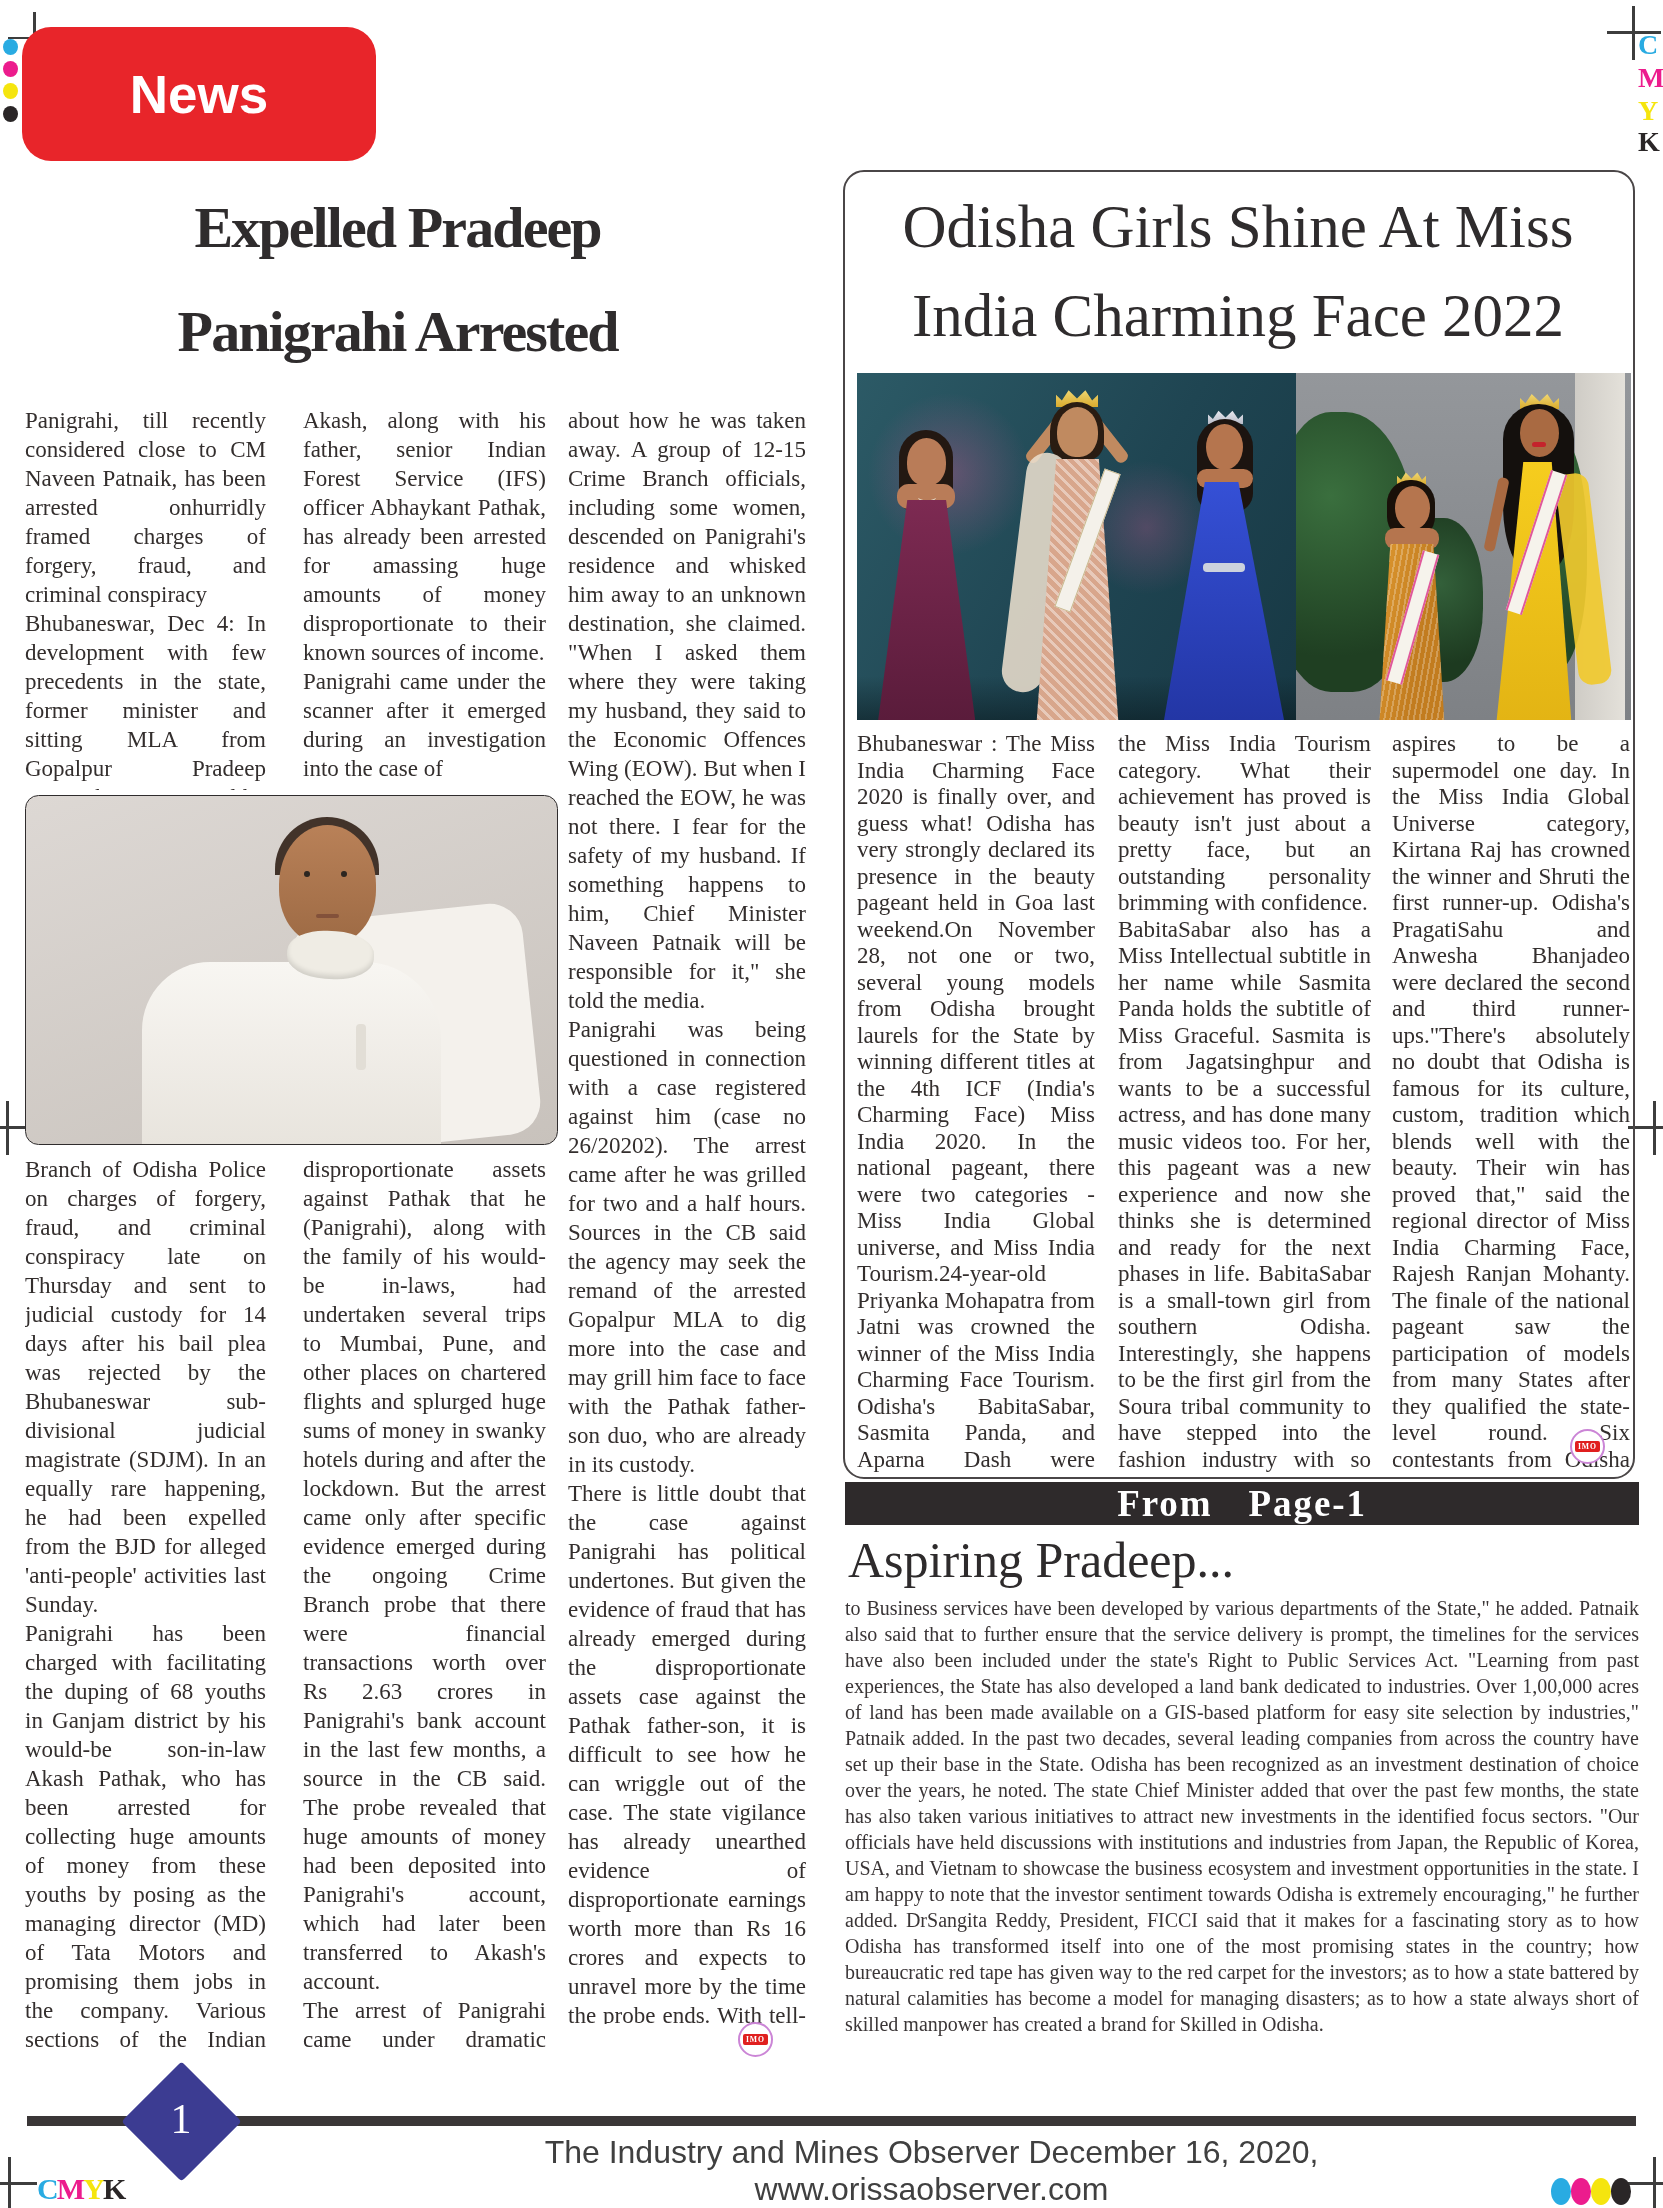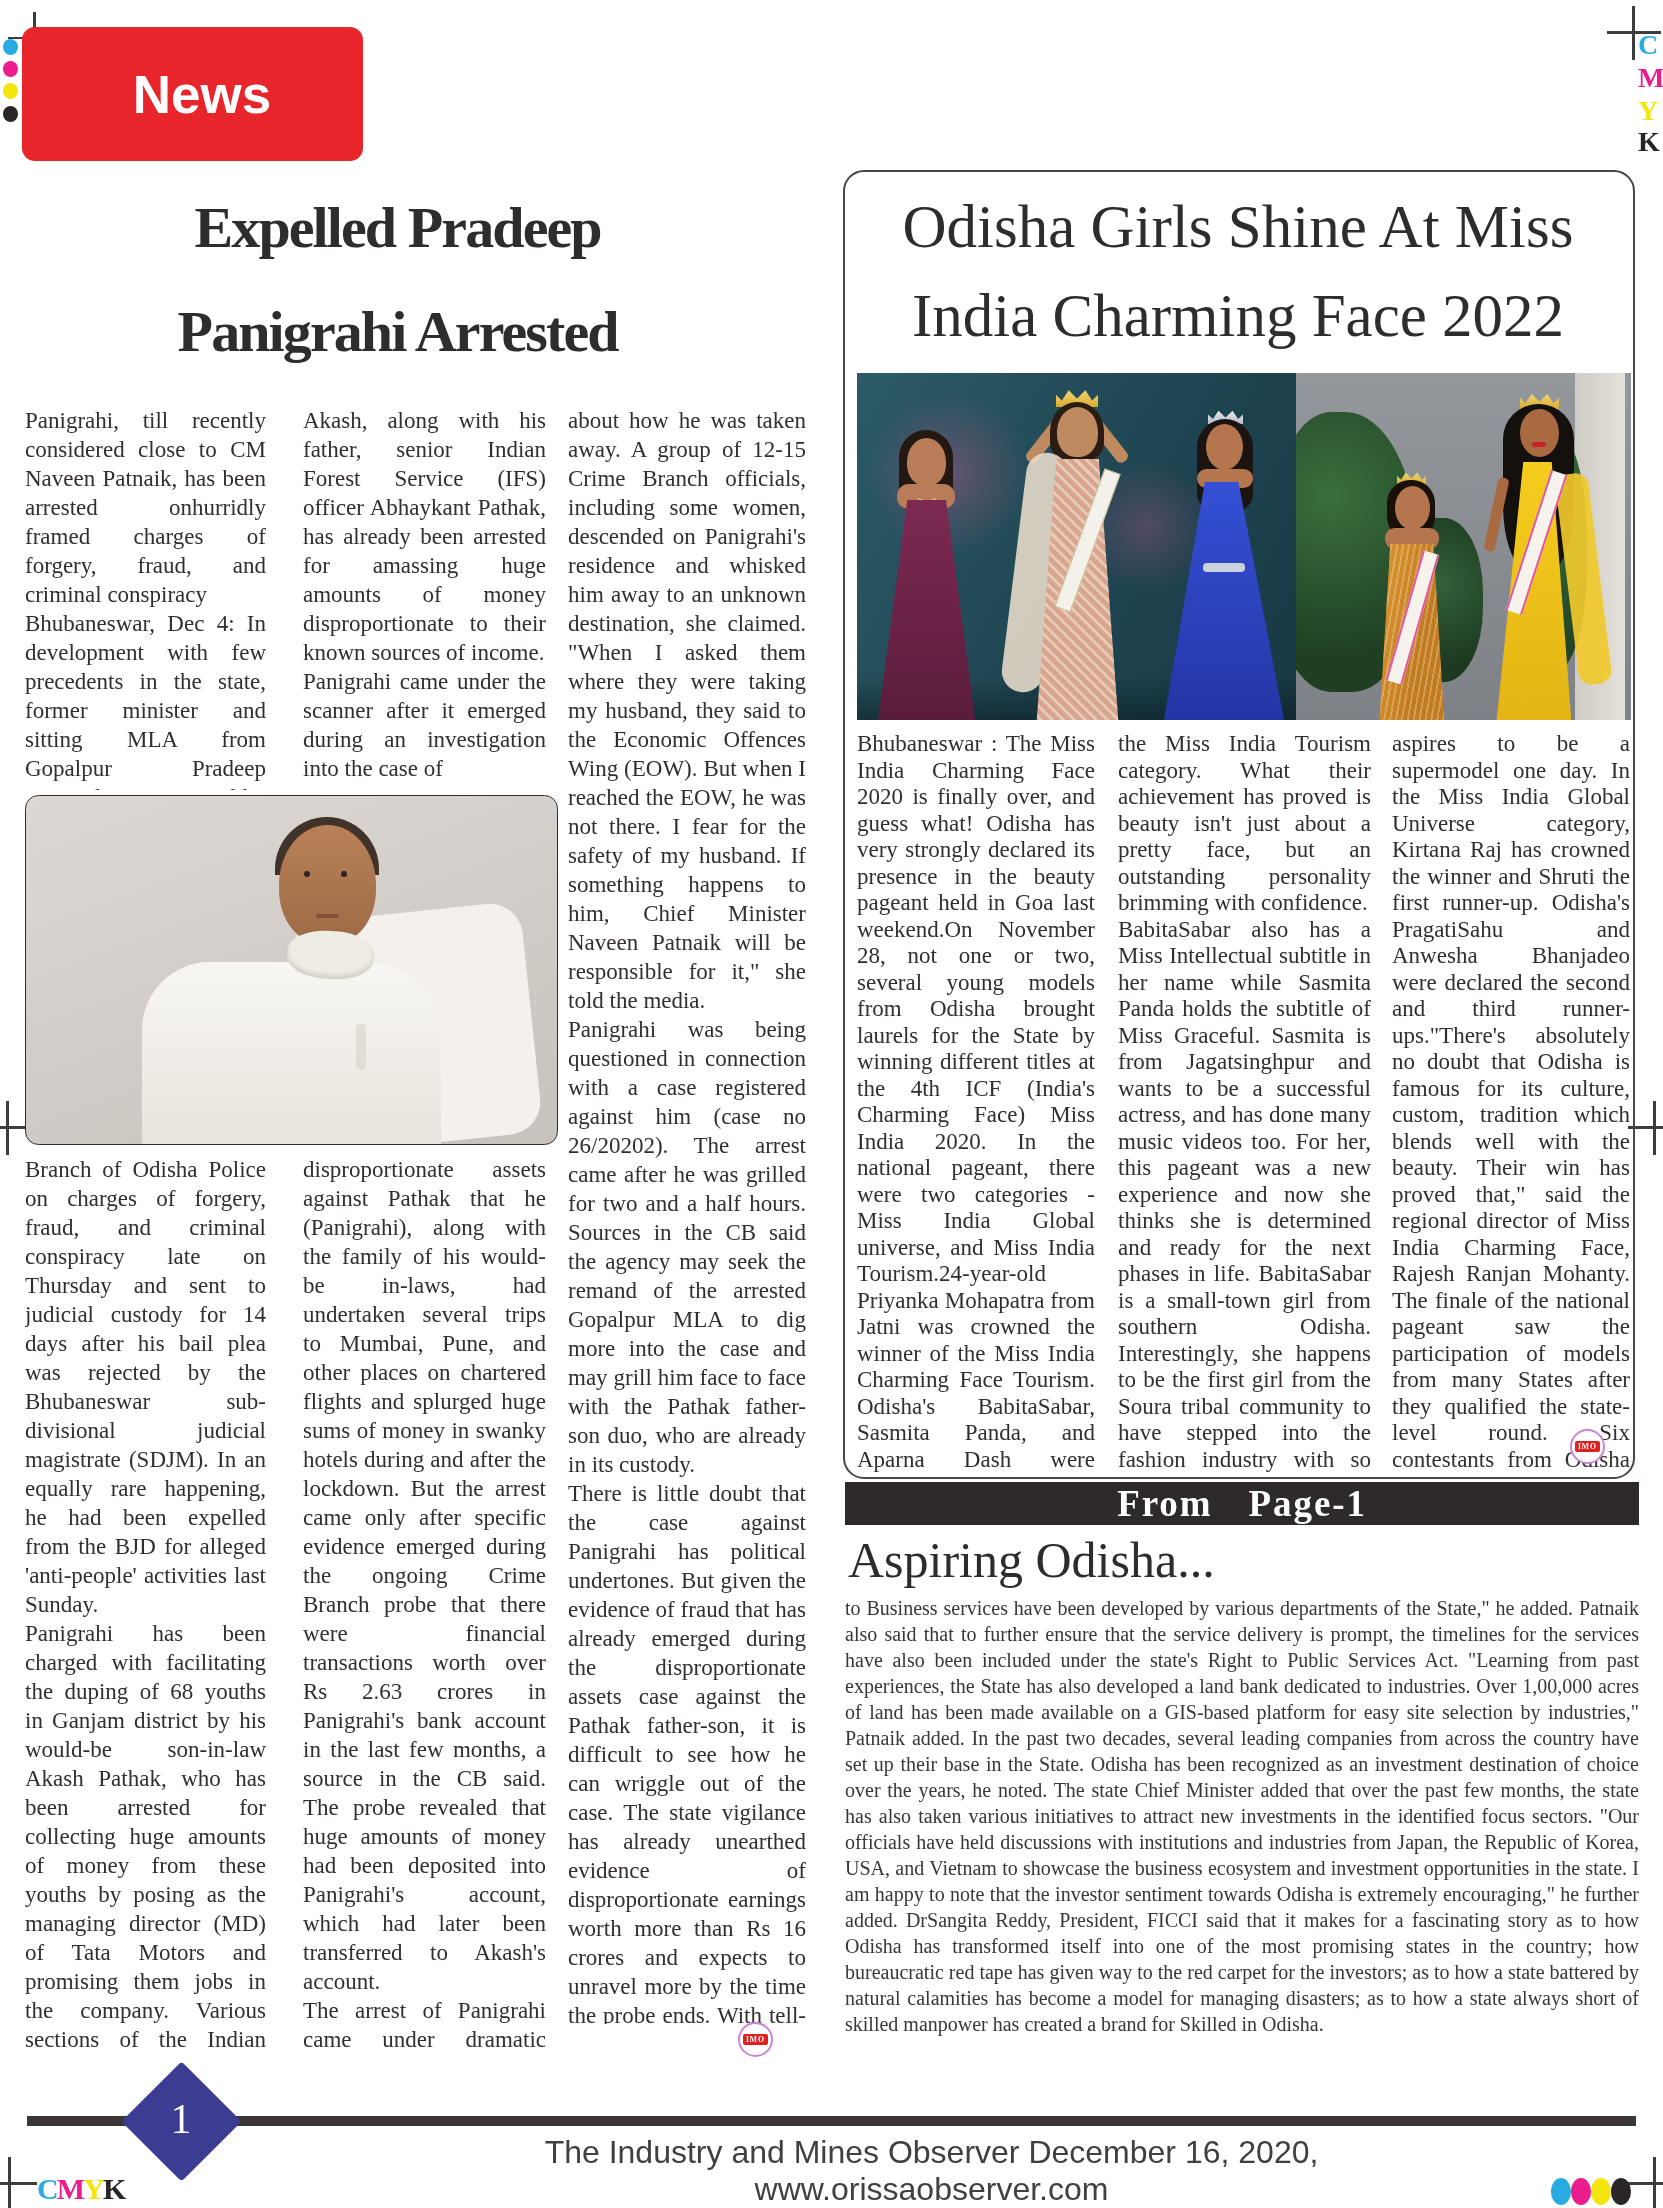--- a/index.html
+++ b/index.html
@@ -6,22 +6,22 @@
   body{width:1664px;height:2208px;position:relative;background:#ffffff;
        font-family:"Liberation Serif",serif;color:#342f2e;overflow:hidden;}
   .abs{position:absolute;}
   
   .cross{position:absolute;width:54px;height:54px;}
   .cross::before{content:"";position:absolute;left:0;right:0;top:25px;height:2.9px;background:#3d3d3d;}
   .cross::after{content:"";position:absolute;top:0;bottom:0;left:25px;width:2.9px;background:#3d3d3d;}
   
   .dot{position:absolute;width:15.4px;height:16.4px;border-radius:50%;}
   
-  .news-badge{position:absolute;left:22px;top:27px;width:322px;height:134px;background:#e8252a;
-      border-radius:13px;display:flex;align-items:center;justify-content:center;padding-left:19px;}
+  .news-badge{position:absolute;left:22px;top:27px;width:354px;height:134px;background:#e8252a;
+      border-radius:29px;display:flex;align-items:center;justify-content:center;}
   .news-badge span{color:#fff;font-family:"Liberation Sans",sans-serif;font-weight:bold;font-size:53px;}
   
   .cl{position:absolute;left:1638px;font-weight:bold;font-size:28px;font-family:"Liberation Serif",serif;}
   
   .l-headline{position:absolute;left:11.6px;width:772px;text-align:center;font-weight:bold;
       font-size:58px;line-height:97px;color:#2f2c2d;letter-spacing:-1.9px;white-space:nowrap;}
   .body-col{position:absolute;text-align:justify;font-size:23px;line-height:29px;
       white-space:pre-line;overflow:hidden;color:#332e2d;}
   
   .photo-man{position:absolute;left:25px;top:795px;width:531px;height:348px;border:1.9px solid #2f2c2d;
@@ -193,21 +193,21 @@
 BabitaSabar also has a Miss Intellectual subtitle in her name while Sasmita Panda holds the subtitle of Miss Graceful. Sasmita is from Jagatsinghpur and wants to be a successful actress, and has done many music videos too. For her, this pageant was a new experience and now she thinks she is determined and ready for the next phases in life. BabitaSabar is a small-town girl from southern Odisha. Interestingly, she happens to be the first girl from the Soura tribal community to have stepped into the fashion industry with so much glory. She</div>
 <div class="rcol" style="left:1392px;top:731px;width:238px;height:742px;">aspires to be a supermodel one day. In the Miss India Global Universe category, Kirtana Raj has crowned the winner and Shruti the first runner-up. Odisha's PragatiSahu and Anwesha Bhanjadeo were declared the second and third runner-ups."There's absolutely no doubt that Odisha is famous for its culture, custom, tradition which blends well with the beauty. Their win has proved that," said the regional director of Miss India Charming Face, Rajesh Ranjan Mohanty. The finale of the national pageant saw the participation of models from many States after they qualified the state-level round. Six contestants from Odisha were selected to represent the State.</div>
 
 <div class="imo" style="left:1570px;top:1429px;">
   <i>IMO</i>
 </div>
 
 <div class="banner">
   <span>From Page-1</span>
 </div>
-<div class="asp-head">Aspiring Odisha...</div>
+<div class="asp-head">Aspiring Pradeep...</div>
 <div class="asp-body">to Business services have been developed by various departments of the State," he added. Patnaik also said that to further ensure that the service delivery is prompt, the timelines for the services have also been included under the state's Right to Public Services Act. "Learning from past experiences, the State has also developed a land bank dedicated to industries. Over 1,00,000 acres of land has been made available on a GIS-based platform for easy site selection by industries," Patnaik added.   In the past two decades, several leading companies from across the country have set up their base in the State. Odisha has been recognized as an investment destination of choice over the years, he noted.  The state Chief Minister added that over the past few months, the state has also taken various initiatives to attract new investments in the identified focus sectors. "Our officials have held discussions with institutions and industries from Japan, the Republic of Korea, USA, and Vietnam to showcase the business ecosystem and investment opportunities in the state. I am happy to note that the investor sentiment towards Odisha is extremely encouraging," he further added.   DrSangita Reddy, President, FICCI said that it makes for a fascinating story as to how Odisha has transformed itself into one of the most promising states in the country; how bureaucratic red tape has given way to the red carpet for the investors; as to how a state battered by natural calamities has become a model for managing disasters; as to how a state always short of skilled manpower has created a brand for Skilled in Odisha.</div>
 
 <div class="rule"></div>
 <div class="diamond"></div>
 <div class="diamond-label">1</div>
 <div class="footer-text">The Industry and Mines Observer December 16, 2020, www.orissaobserver.com</div>
 
 <div class="cmyk-word">
   <span style="color:#29abe2;">C</span><span style="color:#ec1c8d;">M</span><span style="color:#f5e50e;">Y</span><span style="color:#2a2627;">K</span>
 </div>

